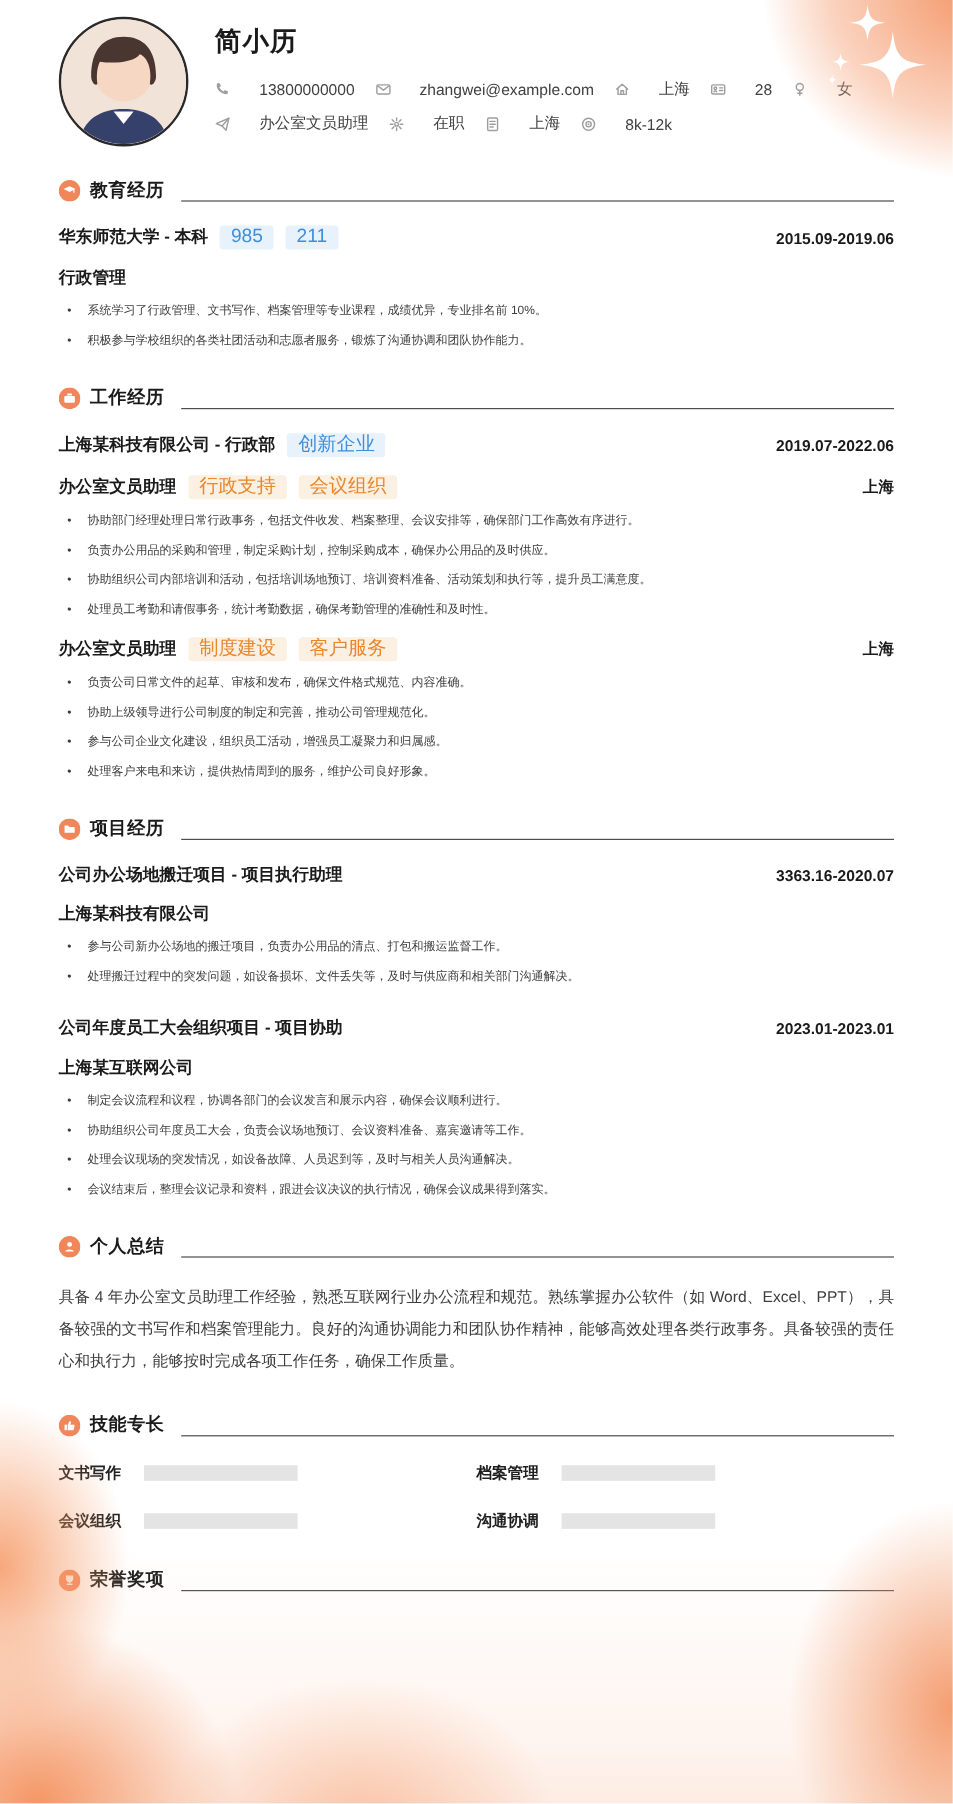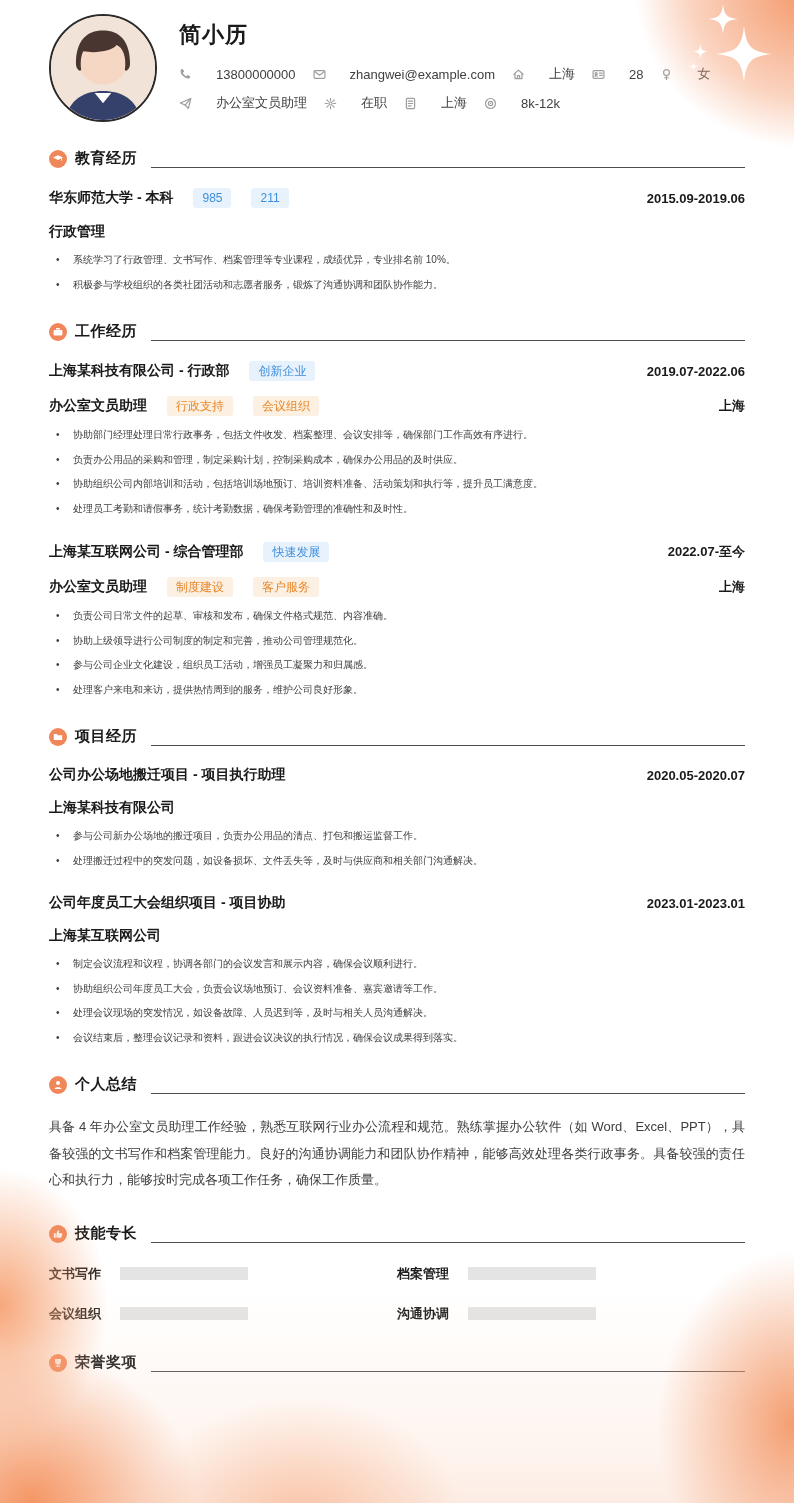--- a/index.html
+++ b/index.html
@@ -23,24 +23,24 @@
   .cicon .fill{fill:#9e9e9e;stroke:none;}
 
   
   .section{margin-top:30px;}
   .sec-head{display:flex;align-items:flex-end;}
   .sec-icon{width:18px;height:18px;flex:none;margin-right:8px;}
   .sec-title{font-size:15px;font-weight:700;color:#1a1a1a;letter-spacing:.5px;}
   .sec-line{flex:1;height:1px;background:#2e2e2e;margin-left:14px;opacity:.85;}
 
   .entry-row{display:flex;align-items:center;justify-content:space-between;margin-top:20px;}
-  .entry-left{display:flex;align-items:center;gap:20px;}
+  .entry-left{display:flex;align-items:center;gap:10px;}
   .entry-bold{font-size:14px;font-weight:700;color:#1a1a1a;}
   .entry-right{font-size:13px;font-weight:700;color:#1a1a1a;}
-  .tag{font-size:12px;padding:2px 9px;border-radius:3px;line-height:16px;}
+  .tag{font-size:16px;padding:2px 9px;border-radius:3px;line-height:16px;}
   .tag.blue{color:#3e8fdb;background:#e8f2fc;}
   .tag.orange{color:#e8872b;background:#fbf0e1;}
 
   ul.bullets{list-style:none;margin:11px 0 0;padding:0;}
   ul.bullets li{position:relative;padding-left:24px;margin:9px 0;font-size:10px;line-height:1.55;color:#3d3d3d;}
   ul.bullets li::before{content:"•";position:absolute;left:7px;top:0;color:#3d3d3d;}
 
   .summary-text{margin:20px 0 0;font-size:13px;line-height:2.05;color:#3d3d3d;text-align:justify;}
 
   
@@ -204,27 +204,20 @@
       </div>
       <span class="entry-right">上海</span>
     </div>
     <ul class="bullets">
       <li>协助部门经理处理日常行政事务，包括文件收发、档案整理、会议安排等，确保部门工作高效有序进行。</li>
       <li>负责办公用品的采购和管理，制定采购计划，控制采购成本，确保办公用品的及时供应。</li>
       <li>协助组织公司内部培训和活动，包括培训场地预订、培训资料准备、活动策划和执行等，提升员工满意度。</li>
       <li>处理员工考勤和请假事务，统计考勤数据，确保考勤管理的准确性和及时性。</li>
     </ul>
 
-    <div class="entry-row" style="margin-top:26px;">
-      <div class="entry-left">
-        <span class="entry-bold">上海某互联网公司 - 综合管理部</span>
-        <span class="tag blue">快速发展</span>
-      </div>
-      <span class="entry-right">2022.07-至今</span>
-    </div>
     <div class="entry-row" style="margin-top:15px;">
       <div class="entry-left">
         <span class="entry-bold">办公室文员助理</span>
         <span class="tag orange">制度建设</span>
         <span class="tag orange">客户服务</span>
       </div>
       <span class="entry-right">上海</span>
     </div>
     <ul class="bullets">
       <li>负责公司日常文件的起草、审核和发布，确保文件格式规范、内容准确。</li>
@@ -239,21 +232,21 @@
       <svg class="sec-icon" viewBox="0 0 18 18">
           <circle cx="9" cy="9" r="9" fill="#F0875A"></circle>
           <path d="M4.8 6h3l1 1.2h4.4V12H4.8z" fill="#fff"></path>
         </svg>
       <span class="sec-title">项目经历</span>
       <span class="sec-line"></span>
     </div>
 
     <div class="entry-row">
       <span class="entry-bold">公司办公场地搬迁项目 - 项目执行助理</span>
-      <span class="entry-right">2020.05-2020.07</span>
+      <span class="entry-right">3363.16-2020.07</span>
     </div>
     <div class="entry-row" style="margin-top:15px;">
       <span class="entry-bold">上海某科技有限公司</span>
     </div>
     <ul class="bullets">
       <li>参与公司新办公场地的搬迁项目，负责办公用品的清点、打包和搬运监督工作。</li>
       <li>处理搬迁过程中的突发问题，如设备损坏、文件丢失等，及时与供应商和相关部门沟通解决。</li>
     </ul>
 
     <div class="entry-row" style="margin-top:26px;gap:13px;">

